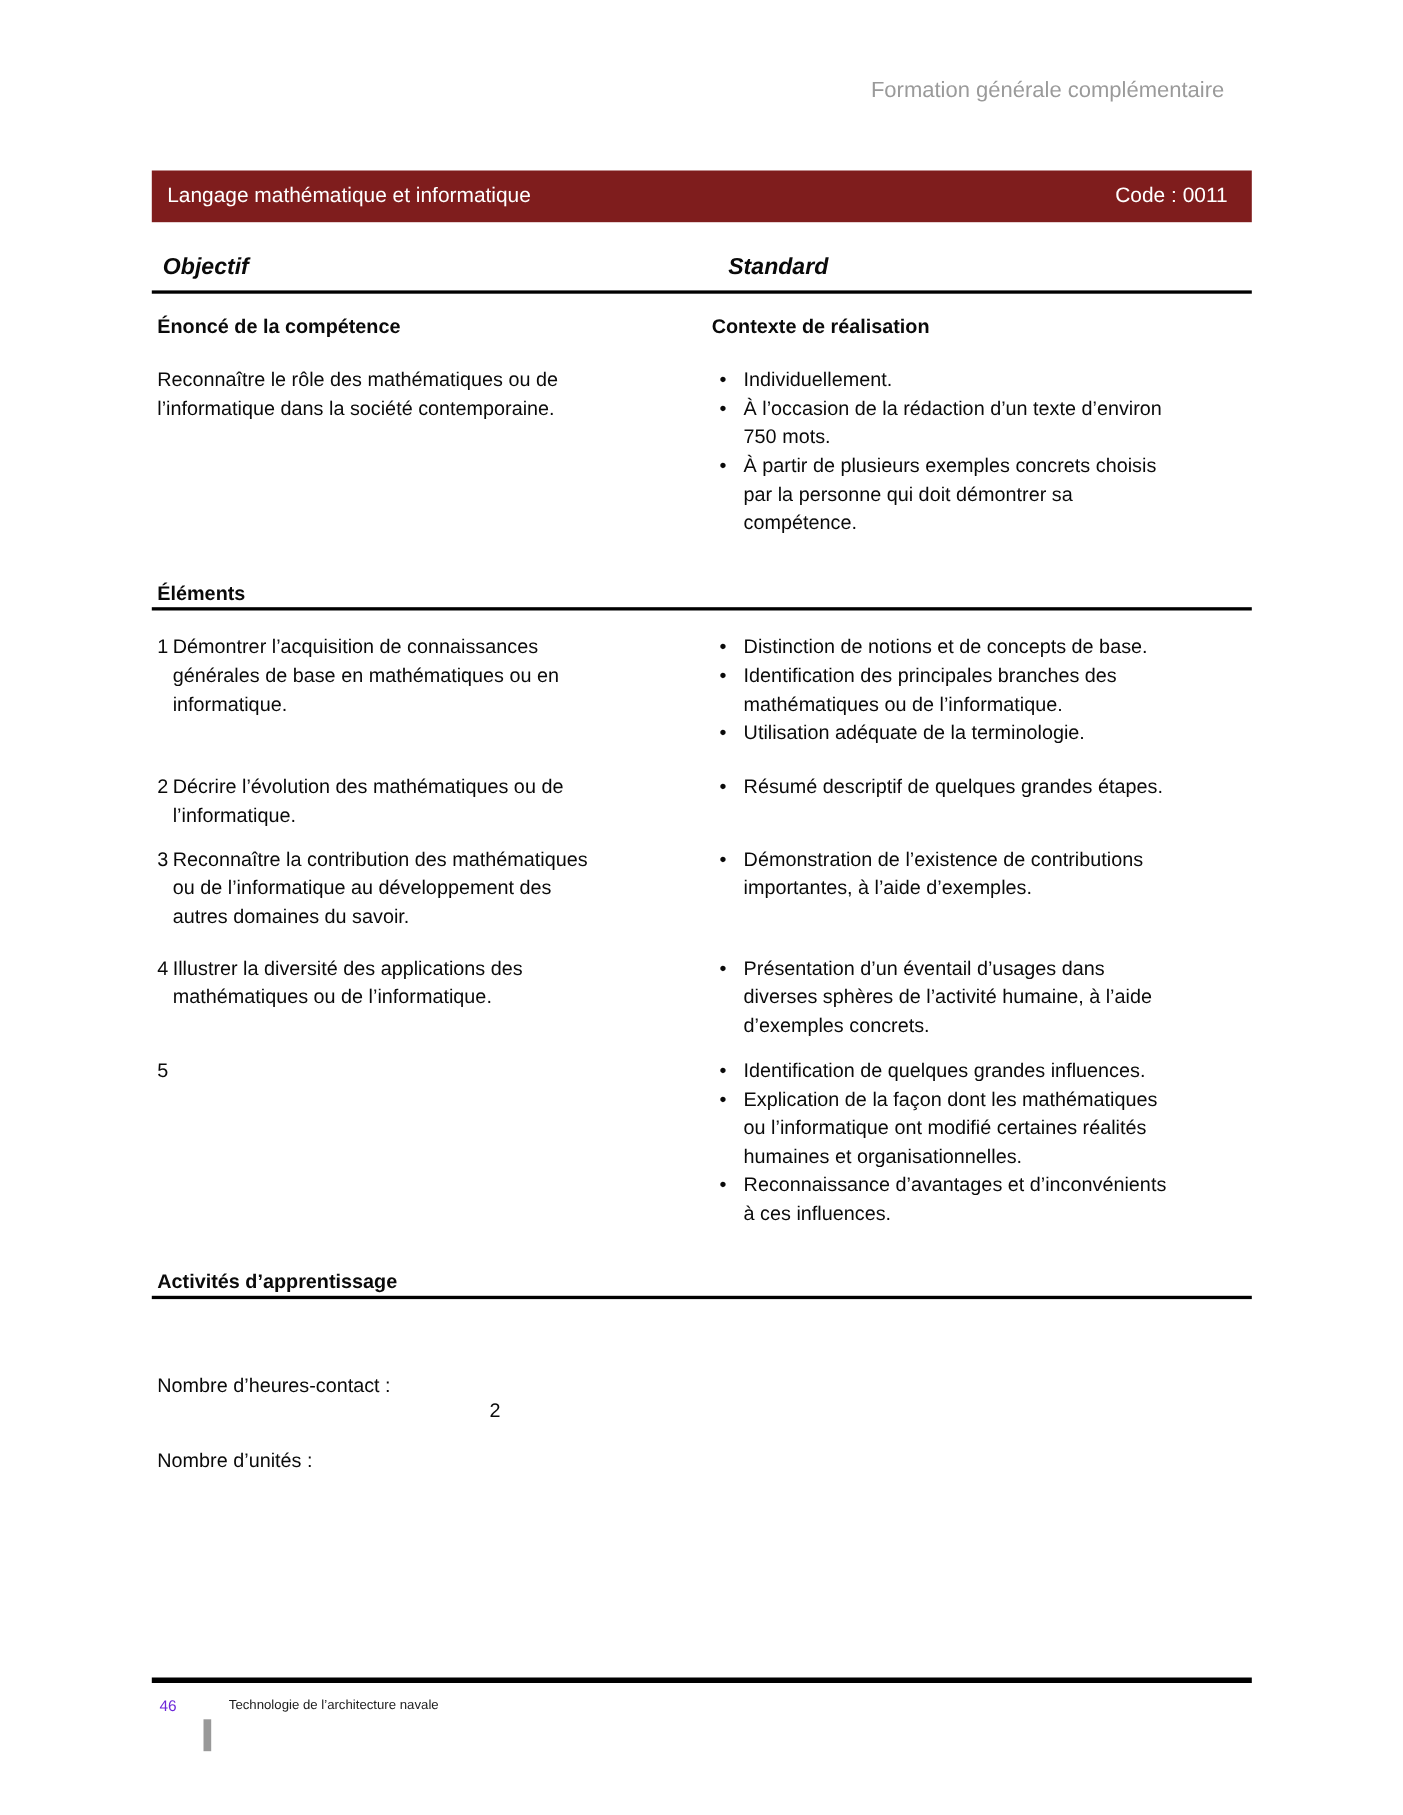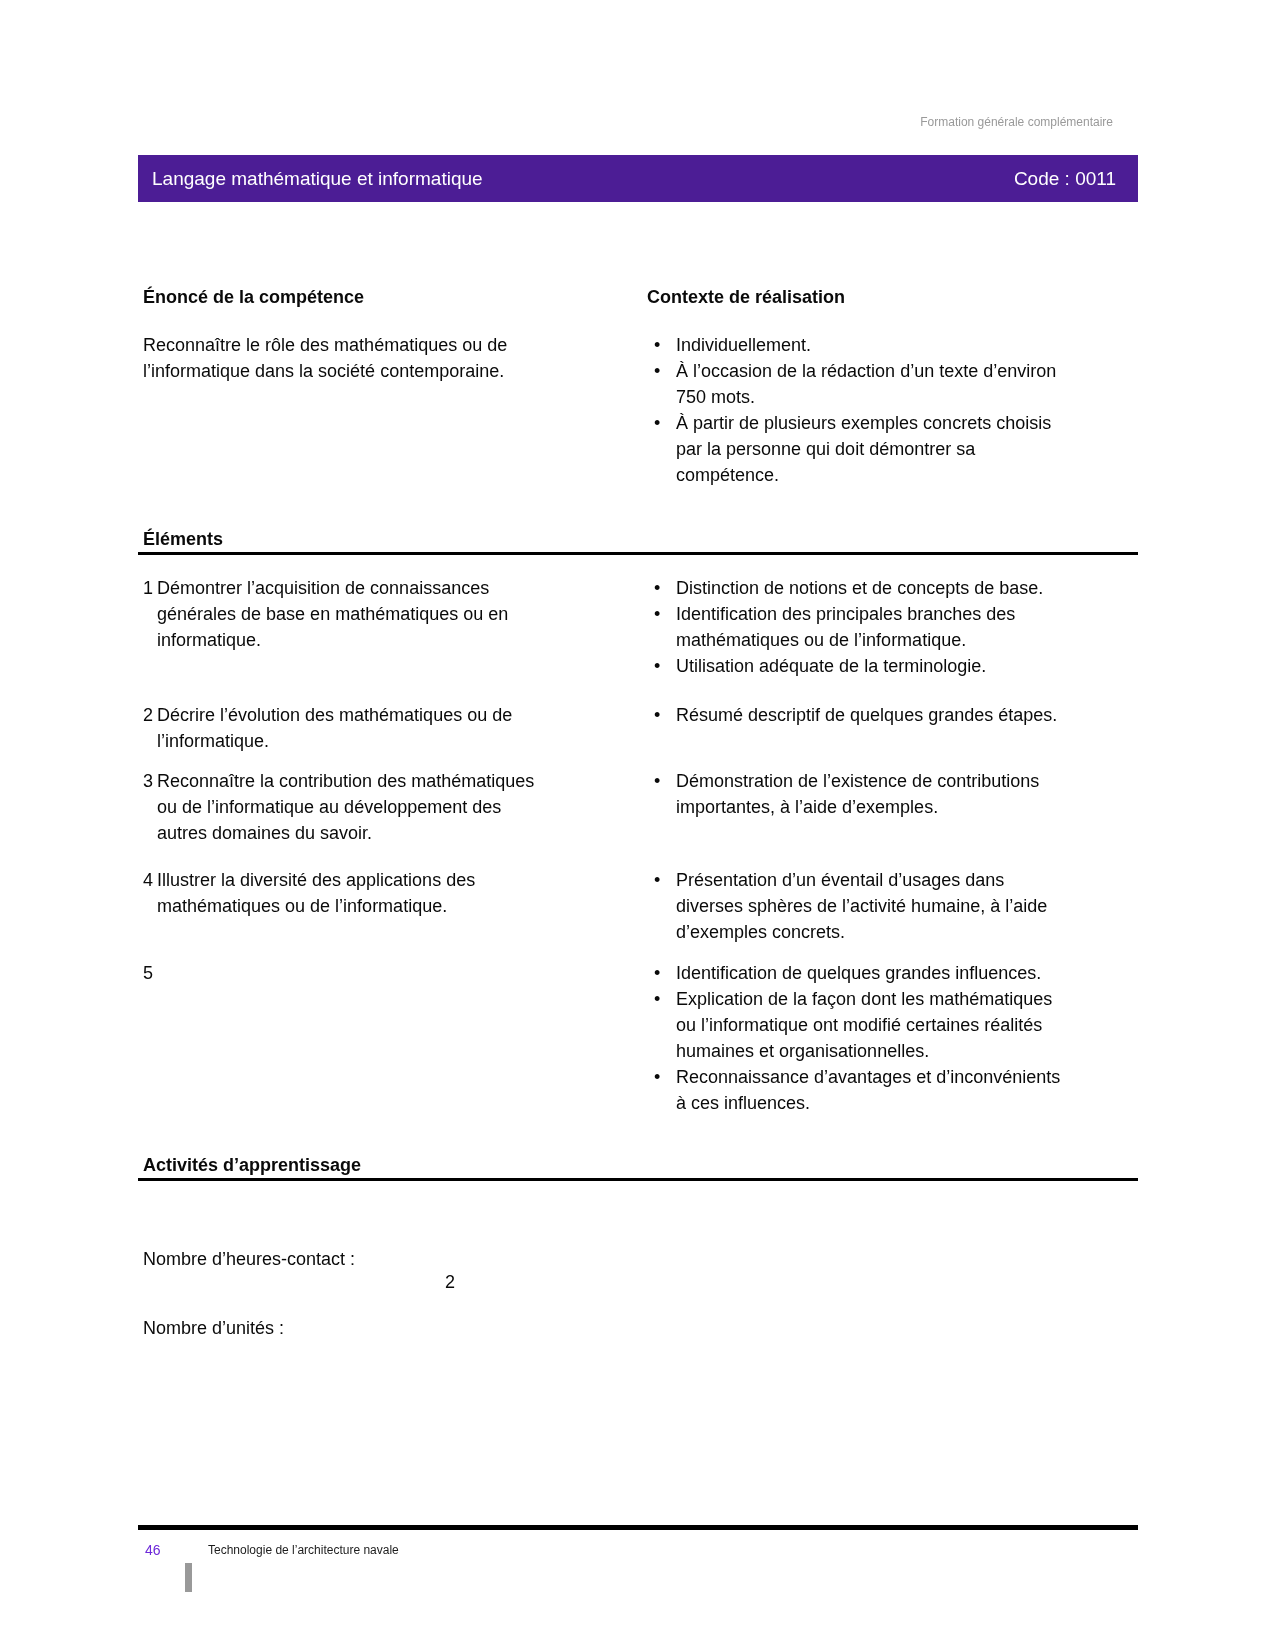--- a/index.html
+++ b/index.html
@@ -9,26 +9,26 @@
     width:1275px; height:1650px;
     background:#ffffff;
     font-family:"Liberation Sans", sans-serif;
     color:#0a0a0a;
     overflow:hidden;
     margin:0 auto;
   }
   
   .doc-header {
     position:absolute; top:70px; right:162px;
-    font-size:12px; line-height:24px; color:#9a9a9a;margin-top:40px;
+    font-size:20px; line-height:24px; color:#9a9a9a;
   }
   
   .title-bar {
     position:absolute; top:155px; left:138px; width:1000px; height:47px;
-    background:#4c1d95; color:#fff;
+    background:#7f1d1d; color:#fff;
     display:flex; align-items:center; justify-content:space-between;
     padding:0 22px 0 14px;
     font-size:19px;
     gap:48px;
   }
   
   .band { position:absolute; left:138px; width:1000px; }
   .two-col { display:grid; grid-template-columns:460px 1fr; column-gap:47px; }
 
   
@@ -88,20 +88,24 @@
 
 <div class="page">
 
   <div class="doc-header">Formation générale complémentaire</div>
 
   <div class="title-bar">
     <span>Langage mathématique et informatique</span>
     <span>Code : 0011</span>
   </div>
 
+  <div class="band two-col objstd">
+    <div class="col-title left">Objectif</div>
+    <div class="col-title right">Standard</div>
+  </div>
 
   <div class="band two-col enonce-block">
     <div>
       <div class="sec-header">Énoncé de la compétence</div>
       <div class="body-text">Reconnaître le rôle des mathématiques ou de
 l’informatique dans la société contemporaine.</div>
     </div>
     <div>
       <div class="sec-header rt">Contexte de réalisation</div>
       <ul class="bullets">

